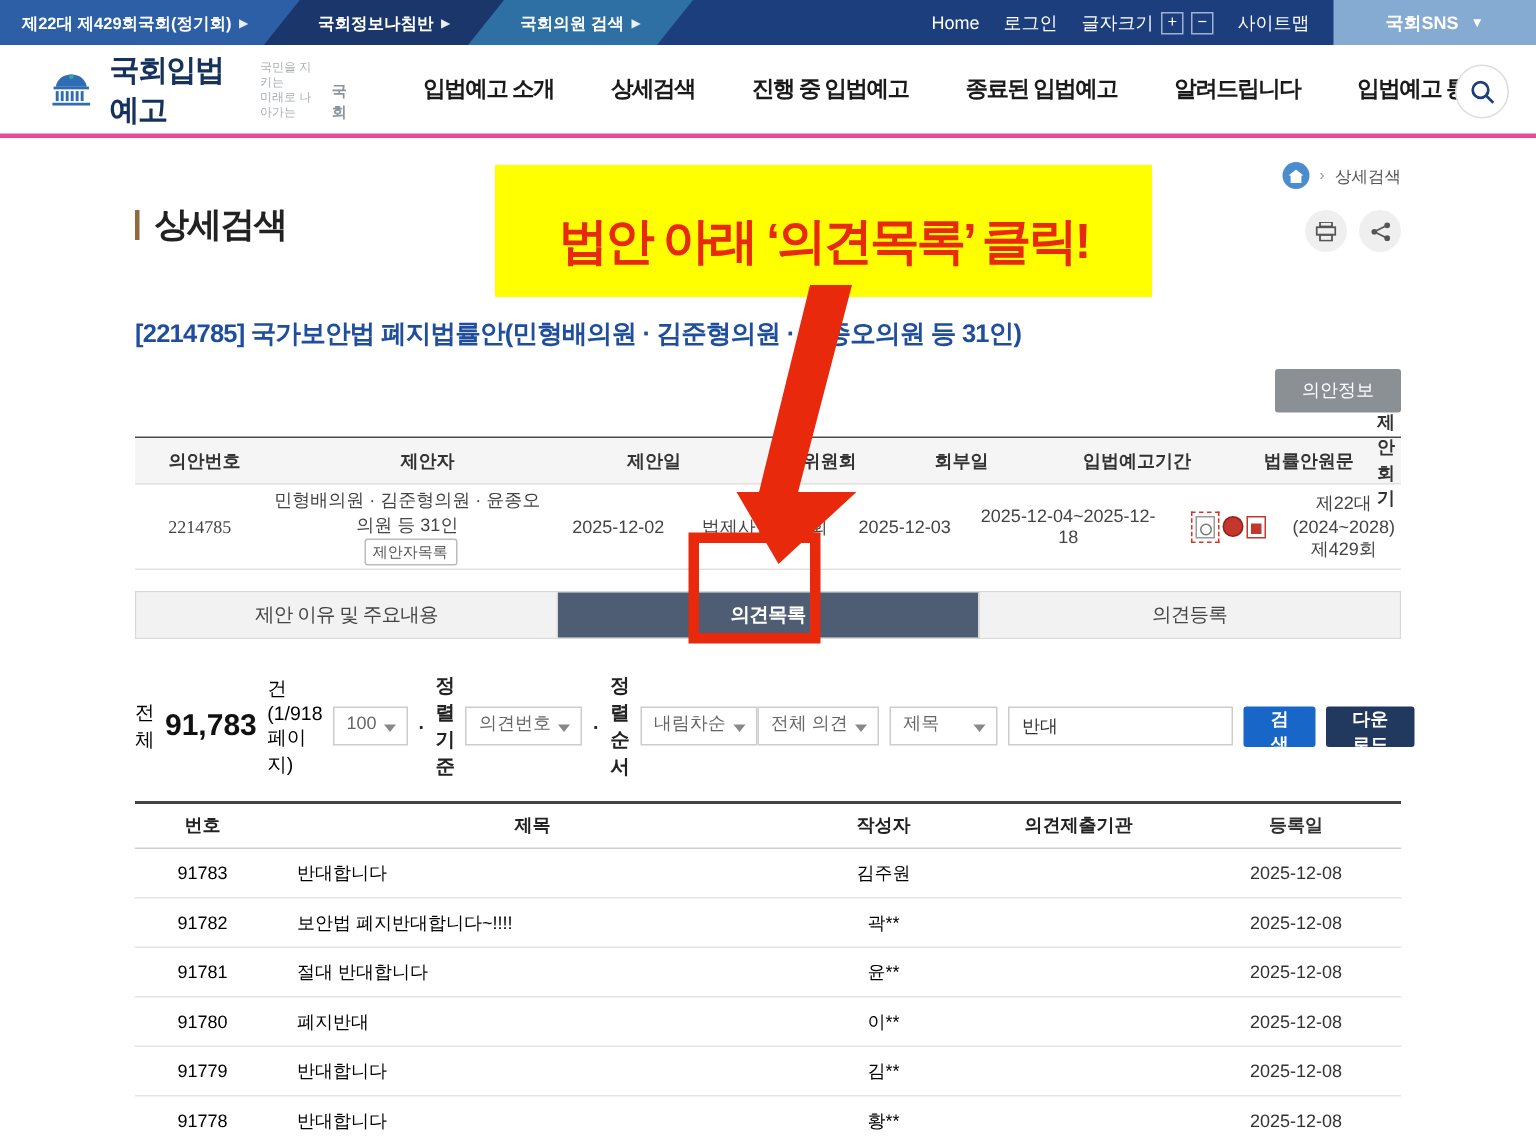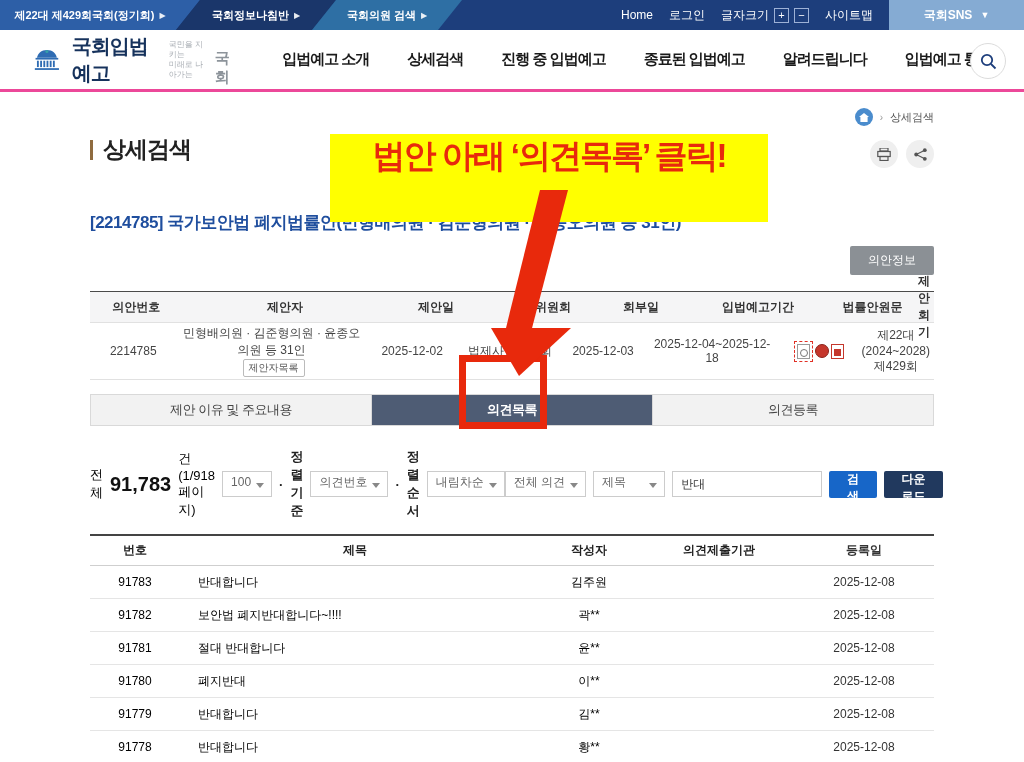--- a/index.html
+++ b/index.html
@@ -24,21 +24,21 @@
              justify-content:center; gap:8px; font-size:12px; font-weight:bold; cursor:pointer; }
   .sns-caret { font-size:9px; }
 
   
   .header { position:relative; height:62px; background:#fff; border-bottom:3px solid #ec4899;
             display:flex; align-items:center; padding:0 32px; }
   .logo-group { display:flex; align-items:center; gap:10px; cursor:pointer; }
   .logo-title { font-size:20px; font-weight:bold; color:#16325c; letter-spacing:-1px; }
   .slogan { display:flex; align-items:center; gap:6px; margin-left:6px; }
   .slogan-lines { font-size:8px; color:#a9aeb4; line-height:10px; }
-  .slogan-logo { font-size:15px; font-weight:bold; color:#8d949b; letter-spacing:-1px;margin-top:16px; }
+  .slogan-logo { font-size:10px; font-weight:bold; color:#8d949b; letter-spacing:-1px;margin-top:16px; }
   .main-nav { display:flex; align-items:center; gap:38px; margin-left:48px; }
   .main-nav .nav-item { font-size:15px; font-weight:bold; color:#1a1a1a; letter-spacing:-1px; cursor:pointer; white-space:nowrap; }
   .search-btn { position:absolute; right:18px; top:13px; width:36px; height:36px; border-radius:50%;
                 background:#fff; border:1px solid #dcdcdc; display:flex; align-items:center; justify-content:center; cursor:pointer; }
 
   
   .content { position:relative; padding:0 90px; }
   .breadcrumb { position:absolute; top:16px; right:90px; display:flex; align-items:center; gap:7px;
                 font-size:11px; color:#555; }
   .home-circle { width:18px; height:18px; border-radius:50%; background:#4a8ccd; display:flex;
@@ -57,21 +57,21 @@
               border-radius:2px; cursor:pointer; }
 
   
   .info-table { margin-top:16px; border-top:1px solid #4a4a4a; font-size:12px; }
   .itr { display:flex; }
   .info-head { background:#f5f5f6; border-bottom:1px solid #e1e1e1; }
   .info-head .itc { font-weight:bold; color:#333; height:30px; }
   .info-body { border-bottom:1px solid #e1e1e1; }
   .info-body .itc { min-height:50px; color:#444; }
   .itc { display:flex; align-items:center; justify-content:center; text-align:center; padding:2px 4px; }
-  .c-billno{width:95px;} .c-prop{width:210px; flex-wrap:wrap; line-height:17px;} .c-pdate{width:100px;}
+  .c-billno{width:95px;font-family:Liberation Serif, serif;} .c-prop{width:210px; flex-wrap:wrap; line-height:17px;} .c-pdate{width:100px;}
   .c-comm{width:115px;} .c-rdate{width:90px;} .c-period{width:150px;} .c-doc{width:85px; gap:2px;}
   .c-sess{flex:1;}
   .mini-btn { border:1px solid #bbb; background:#fff; font-size:10px; color:#555; padding:1px 5px;
               margin-left:4px; cursor:pointer; border-radius:2px; }
   .ico-preview-wrap { border:1px dashed #e03025; padding:2px; display:inline-flex; }
   .ico-doc { width:13px; height:15px; background:#fff; border:1px solid #9a9a9a; position:relative; }
   .ico-doc:after { content:""; position:absolute; right:1px; bottom:1px; width:6px; height:6px;
                    border:1.5px solid #777; border-radius:50%; }
   .ico-hwp { width:14px; height:14px; border-radius:50%; background:#c5372c; border:1px solid #8c241c;
              align-self:center; cursor:pointer; }
@@ -105,21 +105,21 @@
   .op-table { margin-top:14px; border-top:2px solid #444; font-size:12px; }
   .opr { display:flex; align-items:center; height:33px; border-bottom:1px solid #e5e5e5; }
   .op-head { font-weight:bold; color:#222; background:#fff; height:30px; border-bottom:1px solid #cfcfcf; }
   .opc { padding:0 4px; text-align:center; }
   .oc-no { width:90px; } .oc-title { flex:1; text-align:left; padding-left:18px; cursor:pointer; }
   .op-head .oc-title { text-align:center; padding-left:0; cursor:default; }
   .oc-author { width:110px; } .oc-org { width:150px; } .oc-date { width:140px; color:#333; }
 
   
   .annotation-box { position:absolute; left:330px; top:110px; width:438px; height:88px; background:#ffff00;
-                    z-index:40; display:flex; align-items:flex-start; justify-content:center; padding-bottom:14px;margin-top:24px; }
+                    z-index:40; display:flex; align-items:flex-end; justify-content:center; padding-bottom:14px; }
   .annotation-text { color:#e8290c; font-size:33px; font-weight:bold; letter-spacing:-2px; }
   .arrow-svg { position:absolute; left:455px; top:190px; z-index:60; pointer-events:none; }
   .red-rect { position:absolute; left:459px; top:355px; width:88px; height:74px; border:7px solid #e8290c;
               z-index:55; pointer-events:none; }
   svg { display:block; }
 </style>
 </head>
 <body>
 
 <div class="screen">

